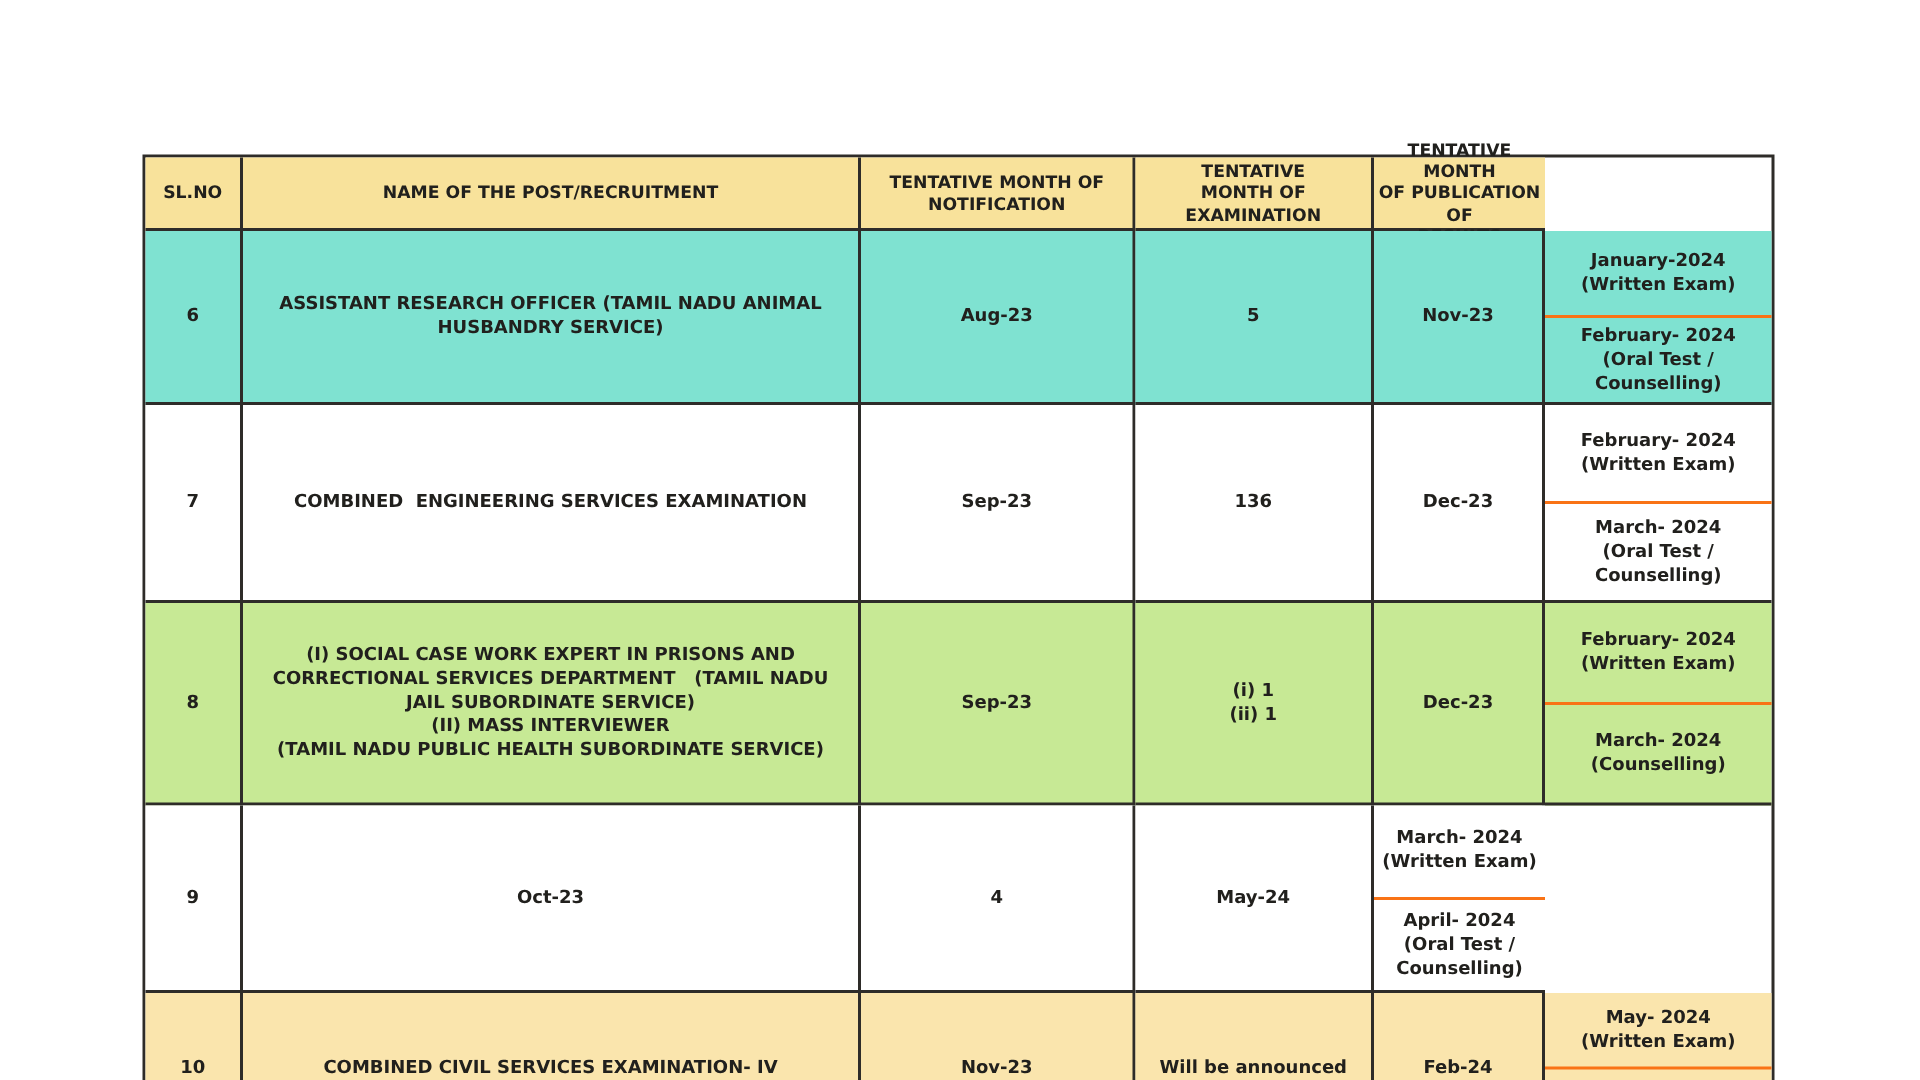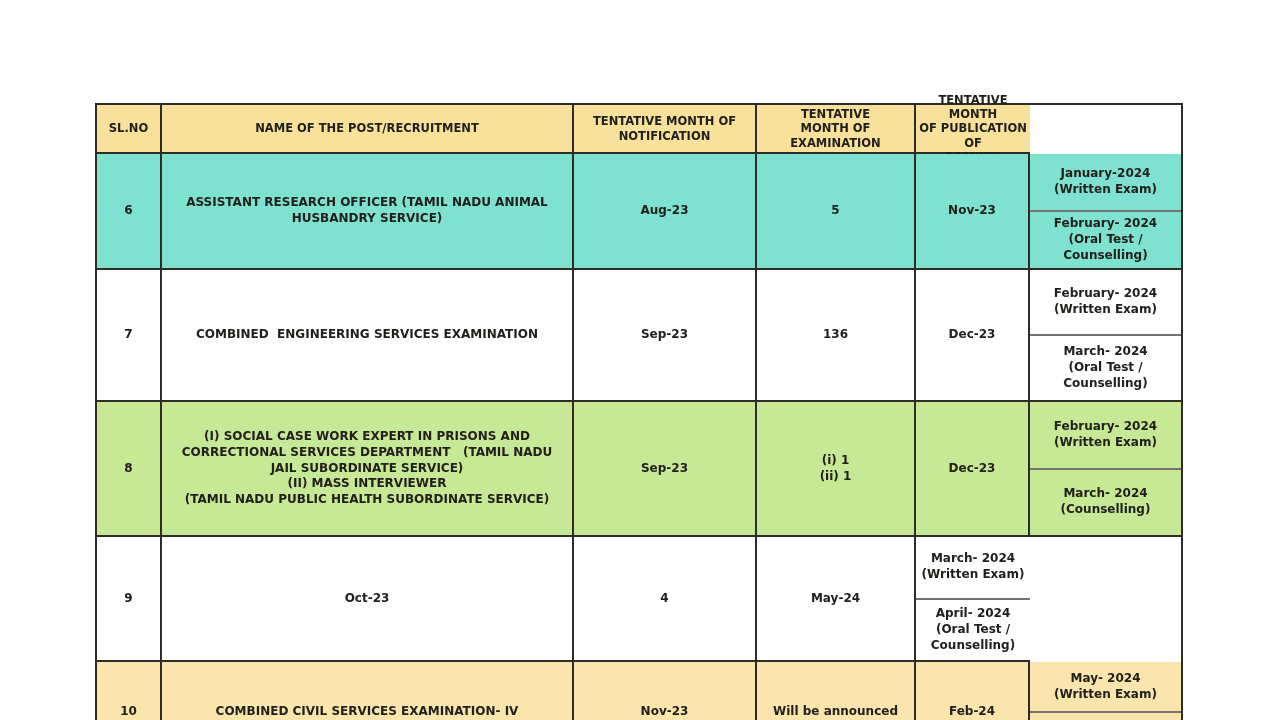--- a/index.html
+++ b/index.html
@@ -62,21 +62,21 @@
     justify-content: flex-start;
   }
   .results .sub {
     flex: 1 1 0;
     display: flex;
     align-items: center;
     justify-content: center;
     padding: 2px 4px;
     box-sizing: border-box;
   }
-  .results .sub.top { border-bottom: 2px solid #737373; }
+  .results .sub.top { border-bottom: 2px solid #f97316; }
 
   .bg-yellow { background: #f8e29b; }
   .bg-teal   { background: #7fe2d1; }
   .bg-white  { background: #ffffff; }
   .bg-green  { background: #c7e995; }
   .bg-cream  { background: #fae5ad; }
 </style>
 </head>
 <body>
 

